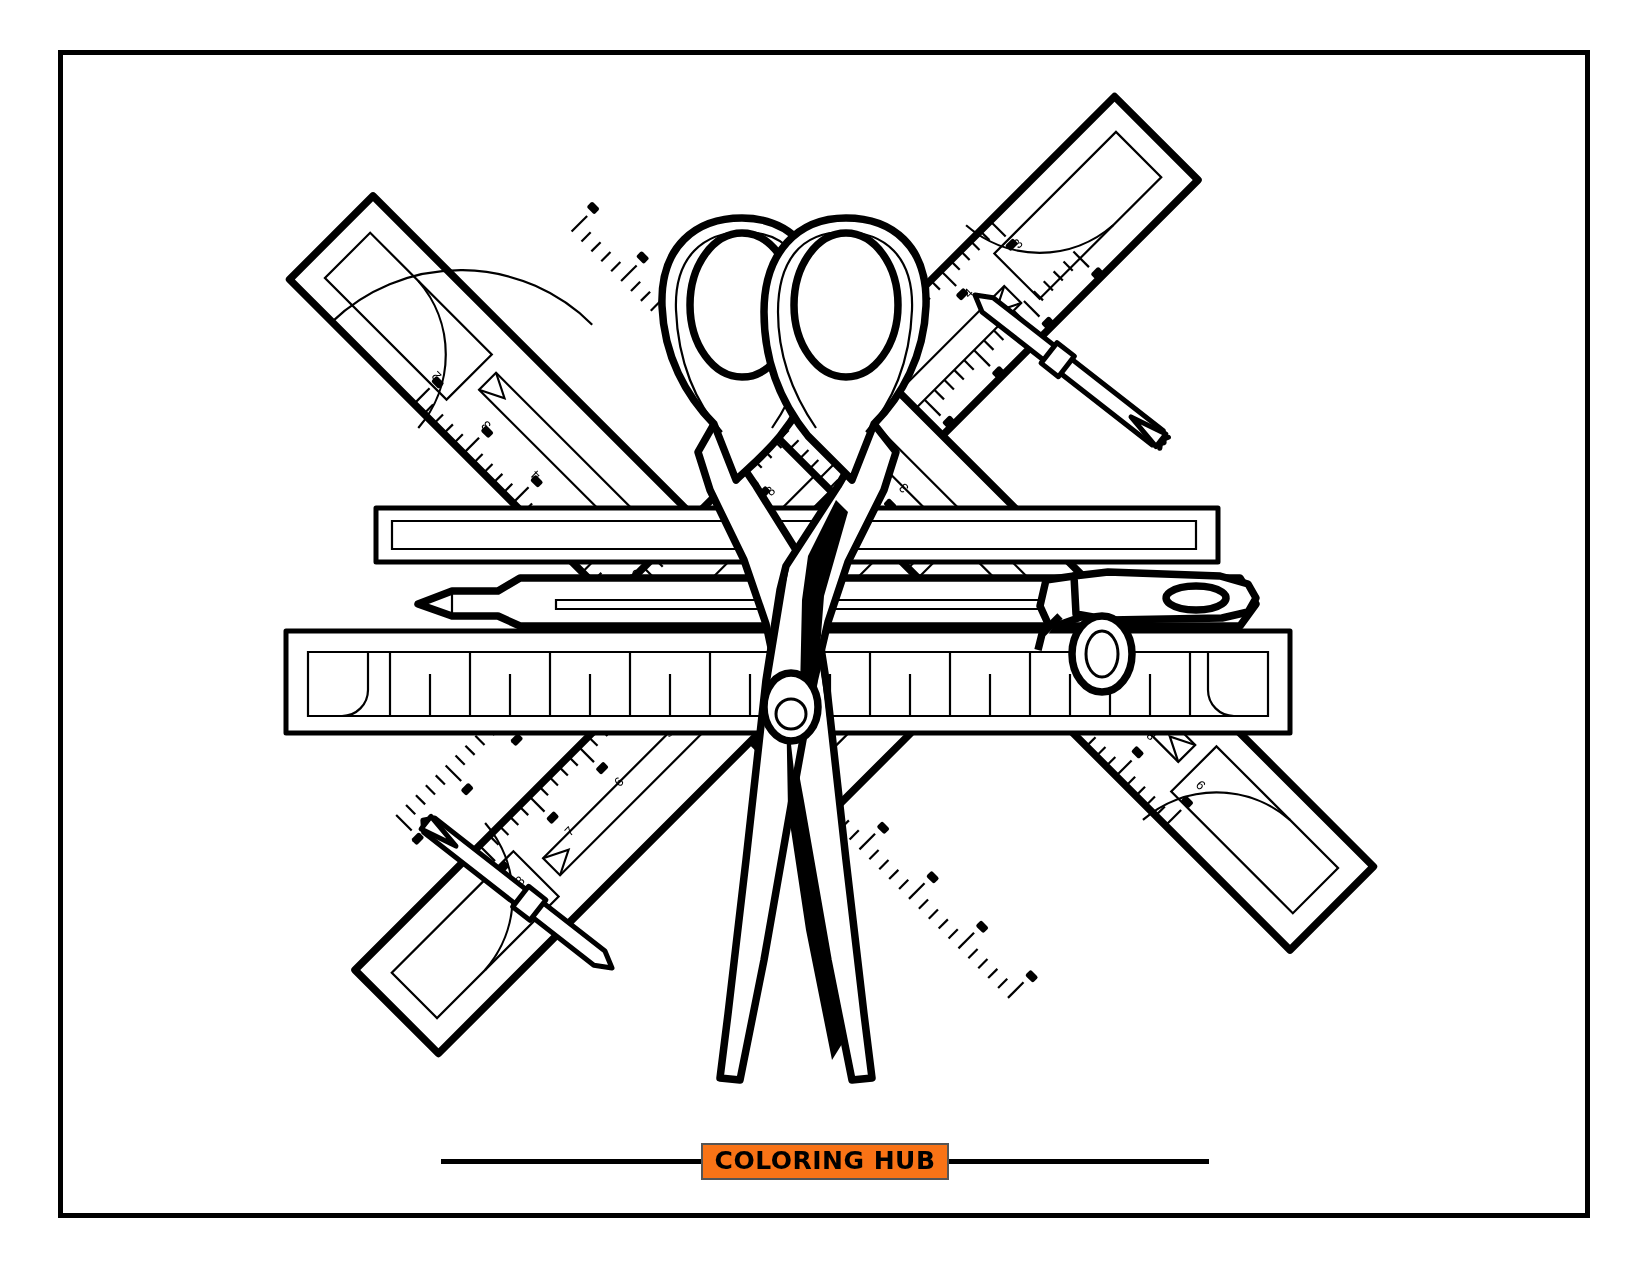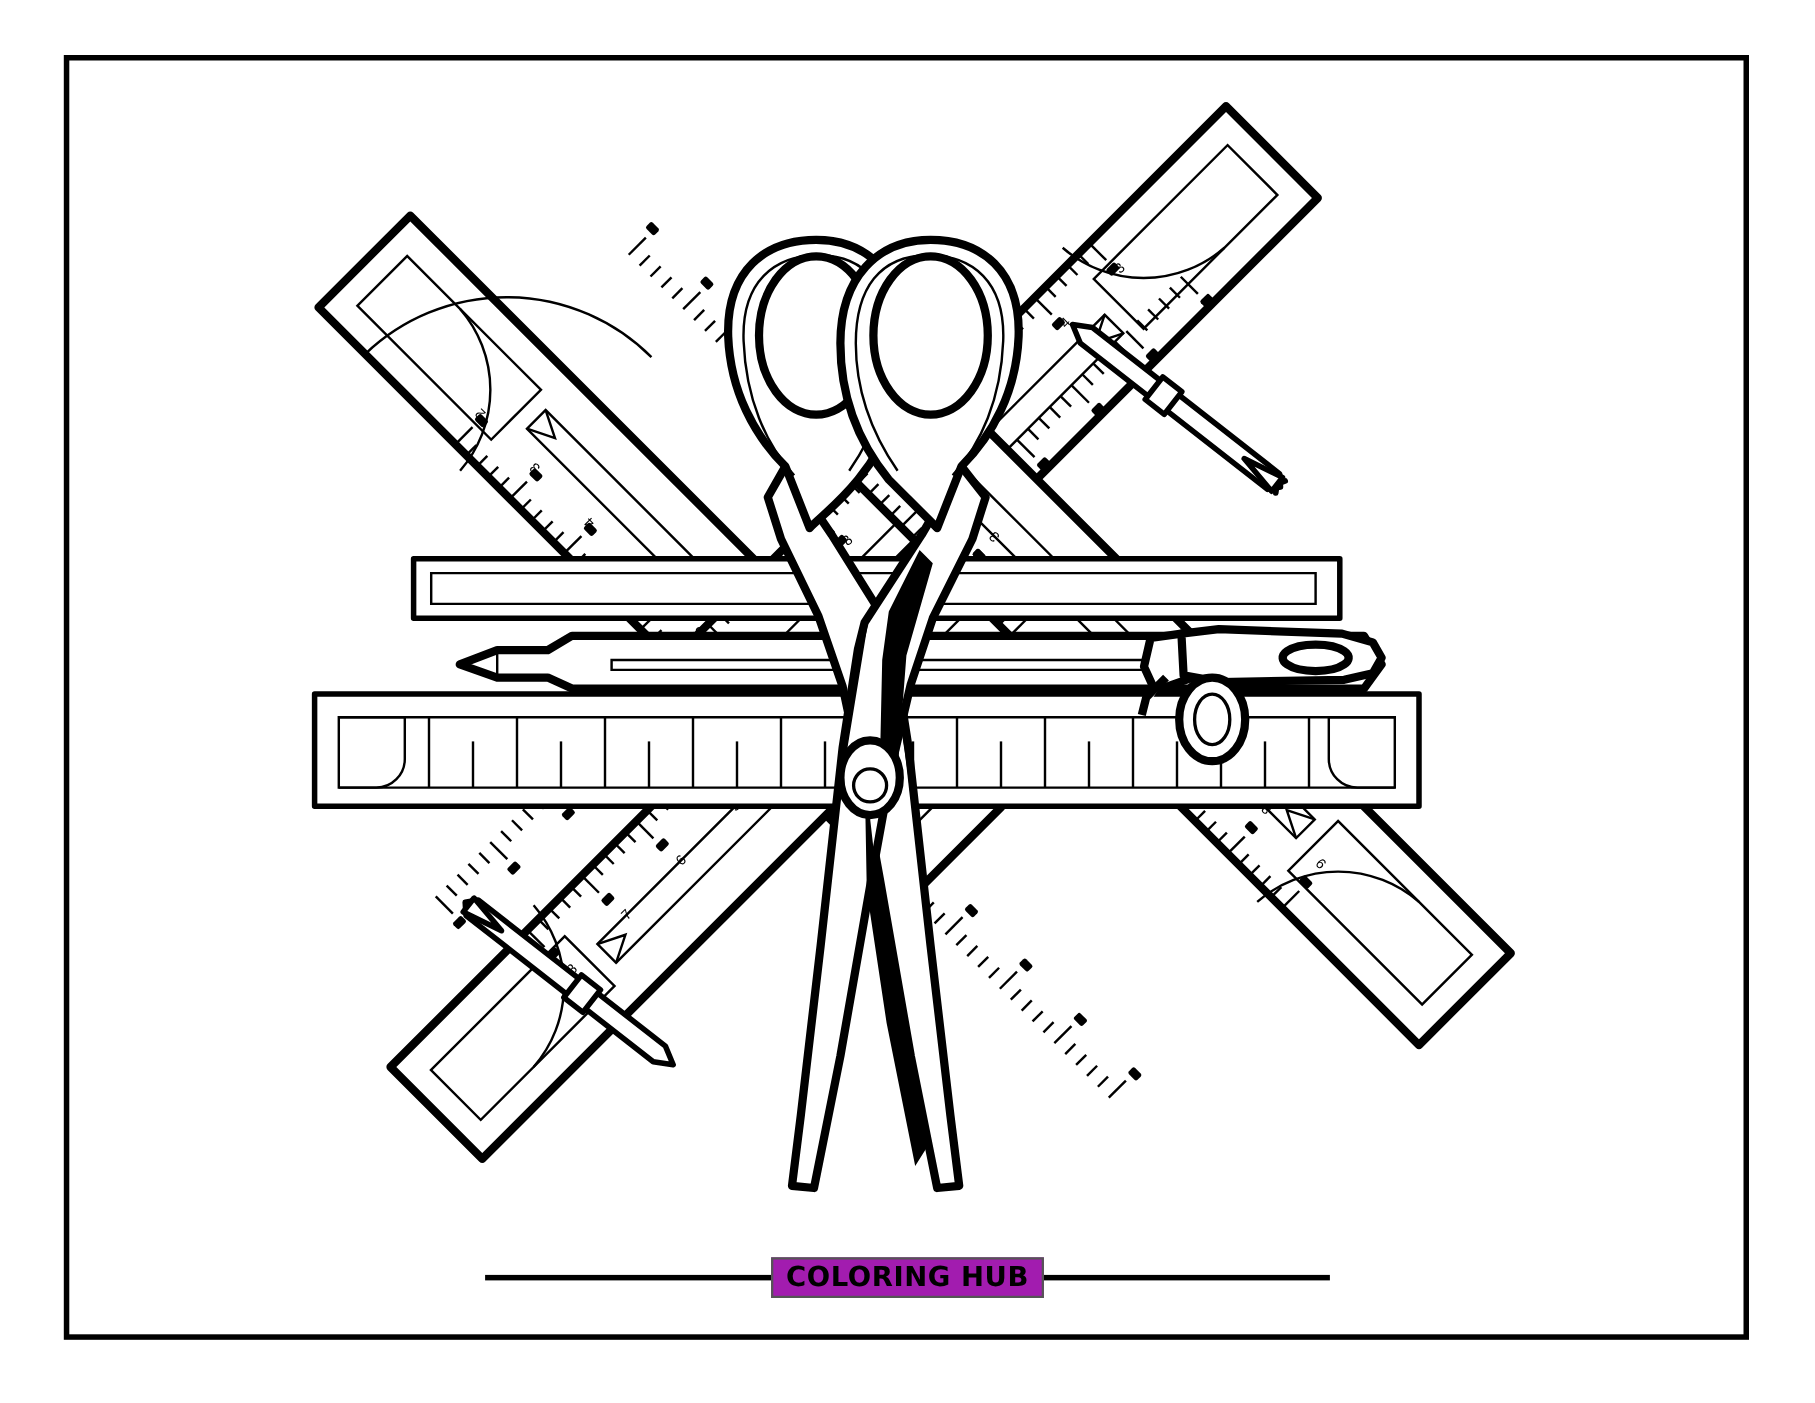--- a/index.html
+++ b/index.html
@@ -45,21 +45,21 @@
     align-items: center;
     justify-content: center;
   }
   .foot-rule {
     height: 5px;
     background: #000000;
     width: 260px;
   }
   #logo-box {
     border: 2px solid #555555;
-    background: #a21caf;
+    background: #f97316;
     padding: 3px 12px 5px 12px;
     margin: 0 0px;
     z-index: 5;
   }
   #logo-text {
     font-family: "DejaVu Sans", sans-serif;
     font-weight: 700;
     font-size: 25px;
     letter-spacing: 0.5px;
     color: #000000;

